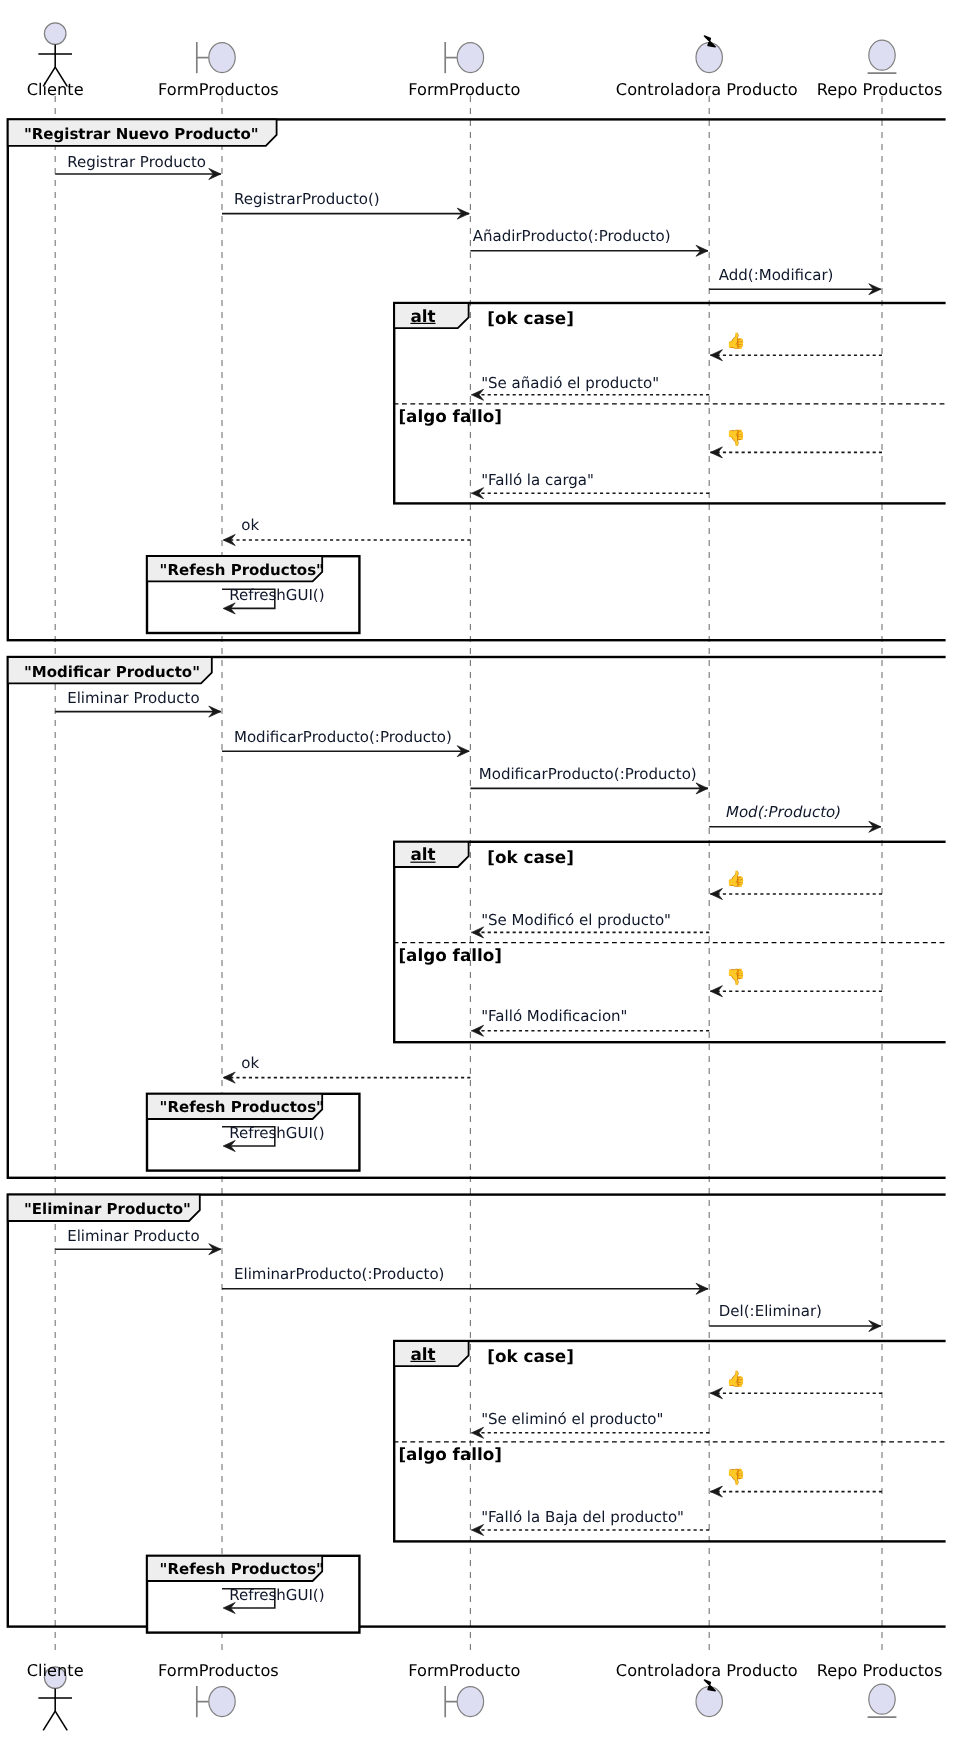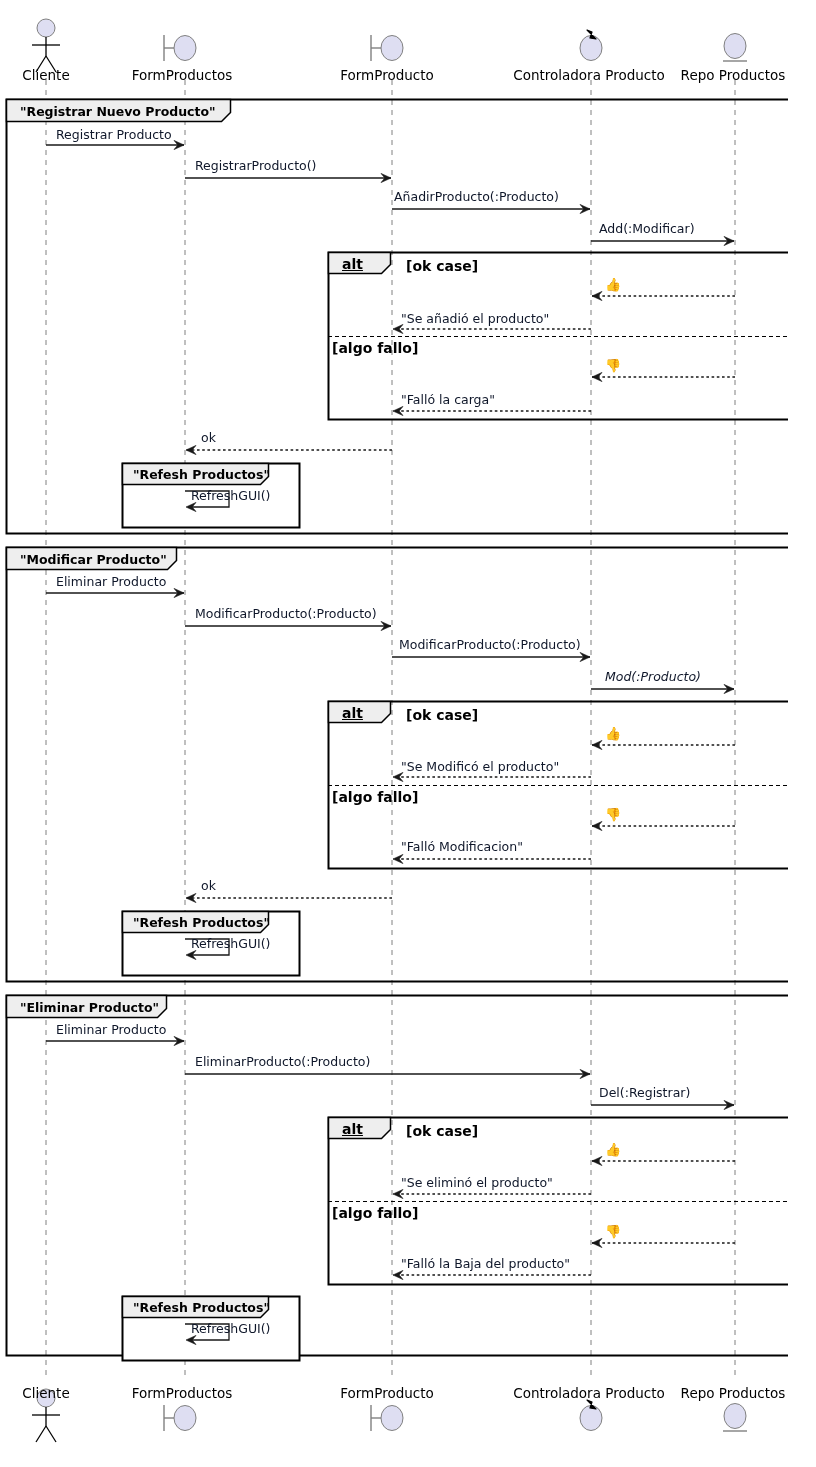--- a/index.html
+++ b/index.html
@@ -192,20 +192,20 @@
       <div class="lbl" style="left: 399px; top: 639px;">ModificarProducto(:Producto)</div>
       <div class="lbl" style="left: 605px; top: 671px; font-style: italic;">Mod(:Producto)</div>
       <div class="emoji" style="left: 605px; top: 727px;">👍</div>
       <div class="lbl" style="left: 401px; top: 761px;">"Se Modificó el producto"</div>
       <div class="emoji" style="left: 605px; top: 808px;">👎</div>
       <div class="lbl" style="left: 401px; top: 841px;">"Falló Modificacion"</div>
       <div class="lbl" style="left: 201px; top: 880px;">ok</div>
       <div class="lbl" style="left: 191px; top: 938px;">RefreshGUI()</div>
       <div class="lbl" style="left: 56px; top: 1024px;">Eliminar Producto</div>
       <div class="lbl" style="left: 195px; top: 1056px;">EliminarProducto(:Producto)</div>
-      <div class="lbl" style="left: 599px; top: 1087px;">Del(:Registrar)</div>
+      <div class="lbl" style="left: 599px; top: 1087px;">Del(:Eliminar)</div>
       <div class="emoji" style="left: 605px; top: 1143px;">👍</div>
       <div class="lbl" style="left: 401px; top: 1177px;">"Se eliminó el producto"</div>
       <div class="emoji" style="left: 605px; top: 1225px;">👎</div>
       <div class="lbl" style="left: 401px; top: 1258px;">"Falló la Baja del producto"</div>
       <div class="lbl" style="left: 191px; top: 1323px;">RefreshGUI()</div>
     </div>
 </div>
 
 </body></html>

